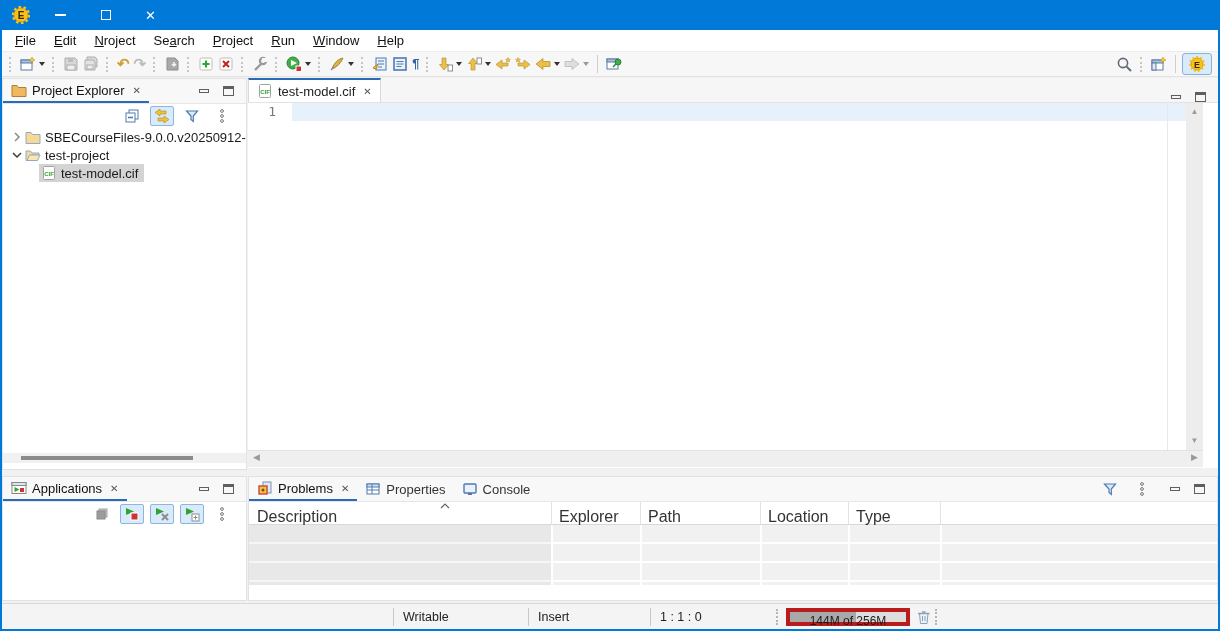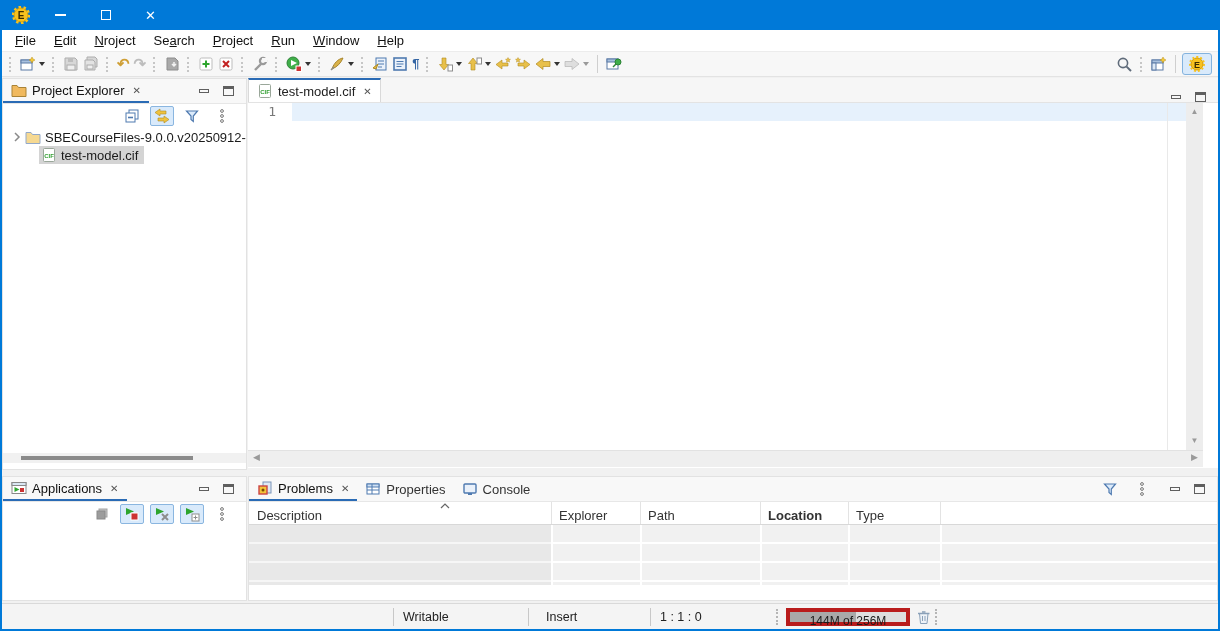--- a/index.html
+++ b/index.html
@@ -79,21 +79,21 @@
   .sarrow { position:absolute; left:0; width:17px; text-align:center; color:#9a9a9a; font-size:8px; line-height:14px; }
   .ehscroll { position:relative; height:17px; width:955px; background:#efefef; border-top:1px solid #e2e2e2; }
   .ehscroll .left { position:absolute; left:5px; top:1px; color:#9a9a9a; font-size:9px; }
   .ehscroll .right { position:absolute; right:5px; top:1px; color:#9a9a9a; font-size:9px; }
 
   
   .bottom { left:246px; top:476px; width:970px; height:125px; }
   .count-row { height:16px; font-size:12px; color:#222; padding-left:5px; border-bottom:1px solid #dcdcdc;
                display:flex; align-items:center; background:#fff; }
   .thead { position:relative; height:23px; border-bottom:1px solid #d8d8d8; background:#fff; }
-  .th { position:absolute; top:6px; font-size:13px; color:#333; white-space:nowrap; }
+  .th { position:absolute; top:6px; font-size:16px; color:#333; white-space:nowrap; }
   .th-div { position:absolute; top:0; width:1px; height:100%; background:#e3e3e3; }
   .sortglyph { position:absolute; left:190px; top:0px; }
   .tbody { position:relative; height:60px; overflow:hidden;
            background:repeating-linear-gradient(180deg, #f1f1f1 0 17px, #ffffff 17px 19px); }
   .col-shade { position:absolute; left:0; top:0; width:302px; height:100%; background:rgba(0,0,0,0.035); }
   .col-div { position:absolute; top:0; width:2px; height:100%; background:#fff; }
 
   
   .statusbar { position:absolute; left:0; top:603px; width:1216px; height:40px; background:#f4f4f4;
                border-top:1px solid #d9d9d9; font-size:12.5px; color:#222; }
@@ -355,20 +355,32 @@
       <div class="trow">
         <span class="expander">
             <svg width="16" height="16">
               <polyline points="6,4 10,8 6,12" fill="none" stroke="#8a8a8a" stroke-width="1.5"></polyline>
             </svg>
           </span>
         <span class="ticon"><svg width="16" height="16">
               <path d="M1 3.5h5l1.5 2H15v9H1z" fill="#f6d992" stroke="#93a9c9"></path>
             </svg></span>
         <span>SBECourseFiles-9.0.0.v20250912-16241</span>
+      </div>
+      <div class="trow">
+        <span class="expander">
+            <svg width="16" height="16">
+              <polyline points="4,6 8,10 12,6" fill="none" stroke="#3b3b3b" stroke-width="1.5"></polyline>
+            </svg>
+          </span>
+        <span class="ticon"><svg width="16" height="16">
+              <path d="M1 4h4.5L7 6h7v2H5.5L4 13.5H1z" fill="#f6d992" stroke="#93a9c9"></path>
+              <path d="M4.5 8h10.5l-2.5 5.5H2z" fill="#fbe7ae" stroke="#93a9c9"></path>
+            </svg></span>
+        <span>test-project</span>
       </div>
       <div class="trow">
         <span class="sel-wrap">
           <span class="ticon"><svg width="16" height="16">
                 <rect x="2.5" y="1.5" width="11" height="13" rx="1" fill="#fff" stroke="#9aa79a"></rect>
                 <text x="8" y="10.5" font-size="6" font-weight="bold" text-anchor="middle" fill="#2f9e2f" font-family="Liberation Sans, sans-serif">CIF</text>
               </svg></span>
           <span>test-model.cif</span>
         </span>
       </div>
@@ -505,21 +517,21 @@
         <div class="mi-max"></div>
       </div>
     </div>
     <div class="thead">
       <svg class="sortglyph" width="12" height="7">
           <polyline points="2,6 6,2 10,6" fill="none" stroke="#666" stroke-width="1.2"></polyline>
         </svg>
       <span class="th" style="left:8px;">Description</span>
       <span class="th" style="left:310px;">Explorer</span>
       <span class="th" style="left:399px;">Path</span>
-      <span class="th" style="left:519px;font-weight:bold;">Location</span>
+      <span class="th" style="left:519px;">Location</span>
       <span class="th" style="left:607px;">Type</span>
       <span class="th-div" style="left:302px;"></span>
       <span class="th-div" style="left:391px;"></span>
       <span class="th-div" style="left:511px;"></span>
       <span class="th-div" style="left:599px;"></span>
       <span class="th-div" style="left:691px;"></span>
     </div>
     <div class="tbody">
       <div class="col-shade"></div>
       <div class="col-div" style="left:302px;"></div>
@@ -531,21 +543,21 @@
   </div>
 
   <div style="position:absolute;left:245px;top:78px;width:1px;height:523px;"></div>
   <div style="position:absolute;left:0;top:470px;width:245px;height:6px;"></div>
   <div style="position:absolute;left:246px;top:468px;width:970px;height:8px;"></div>
 
   <div class="statusbar">
     <span class="st-sep" style="left:391px;"></span>
     <span class="st" style="left:401px;">Writable</span>
     <span class="st-sep" style="left:526px;"></span>
-    <span class="st" style="left:536px;margin-left:8px;">Insert</span>
+    <span class="st" style="left:536px;">Insert</span>
     <span class="st-sep" style="left:648px;"></span>
     <span class="st" style="left:658px;">1 : 1 : 0</span>
     <span class="st-grip" style="left:774px;"></span>
     <div class="heap">
       <div class="heap-fill"></div>
       <div class="heap-text">144M of 256M</div>
     </div>
     <span class="trash">
       <svg width="15" height="16">
           <path d="M3.5 4.5h8.5l-1 10H4.5z" fill="#eef3f8" stroke="#8aa0b8"></path>

